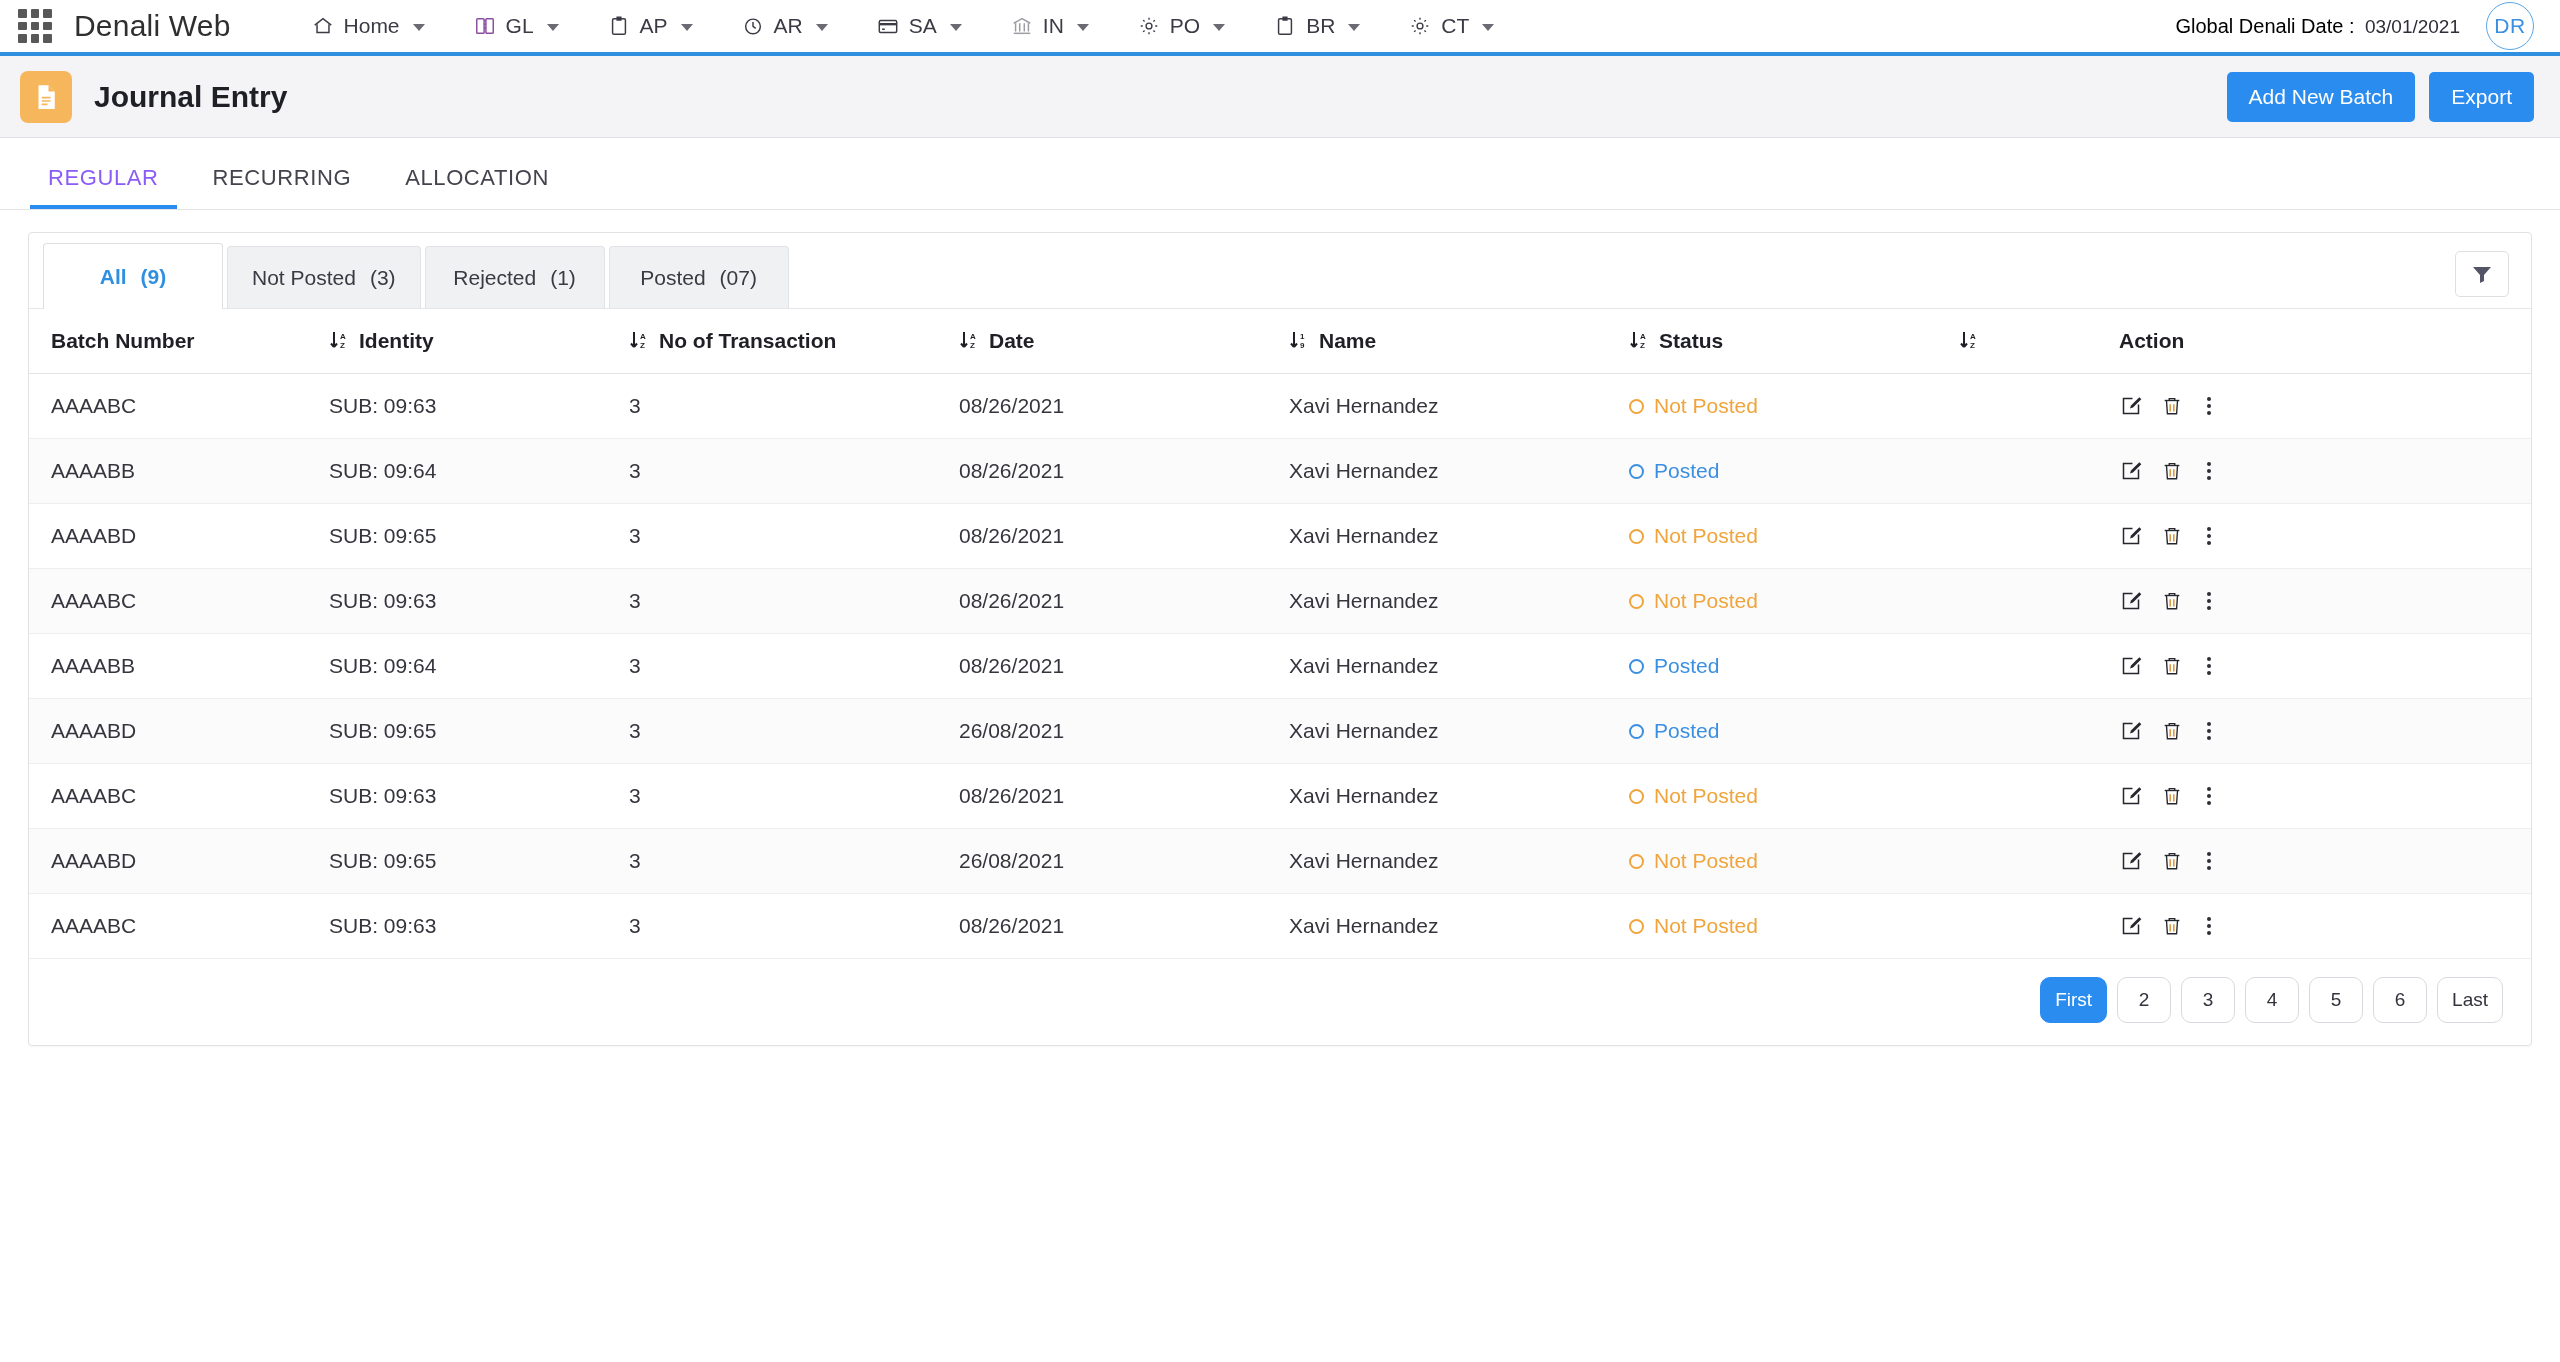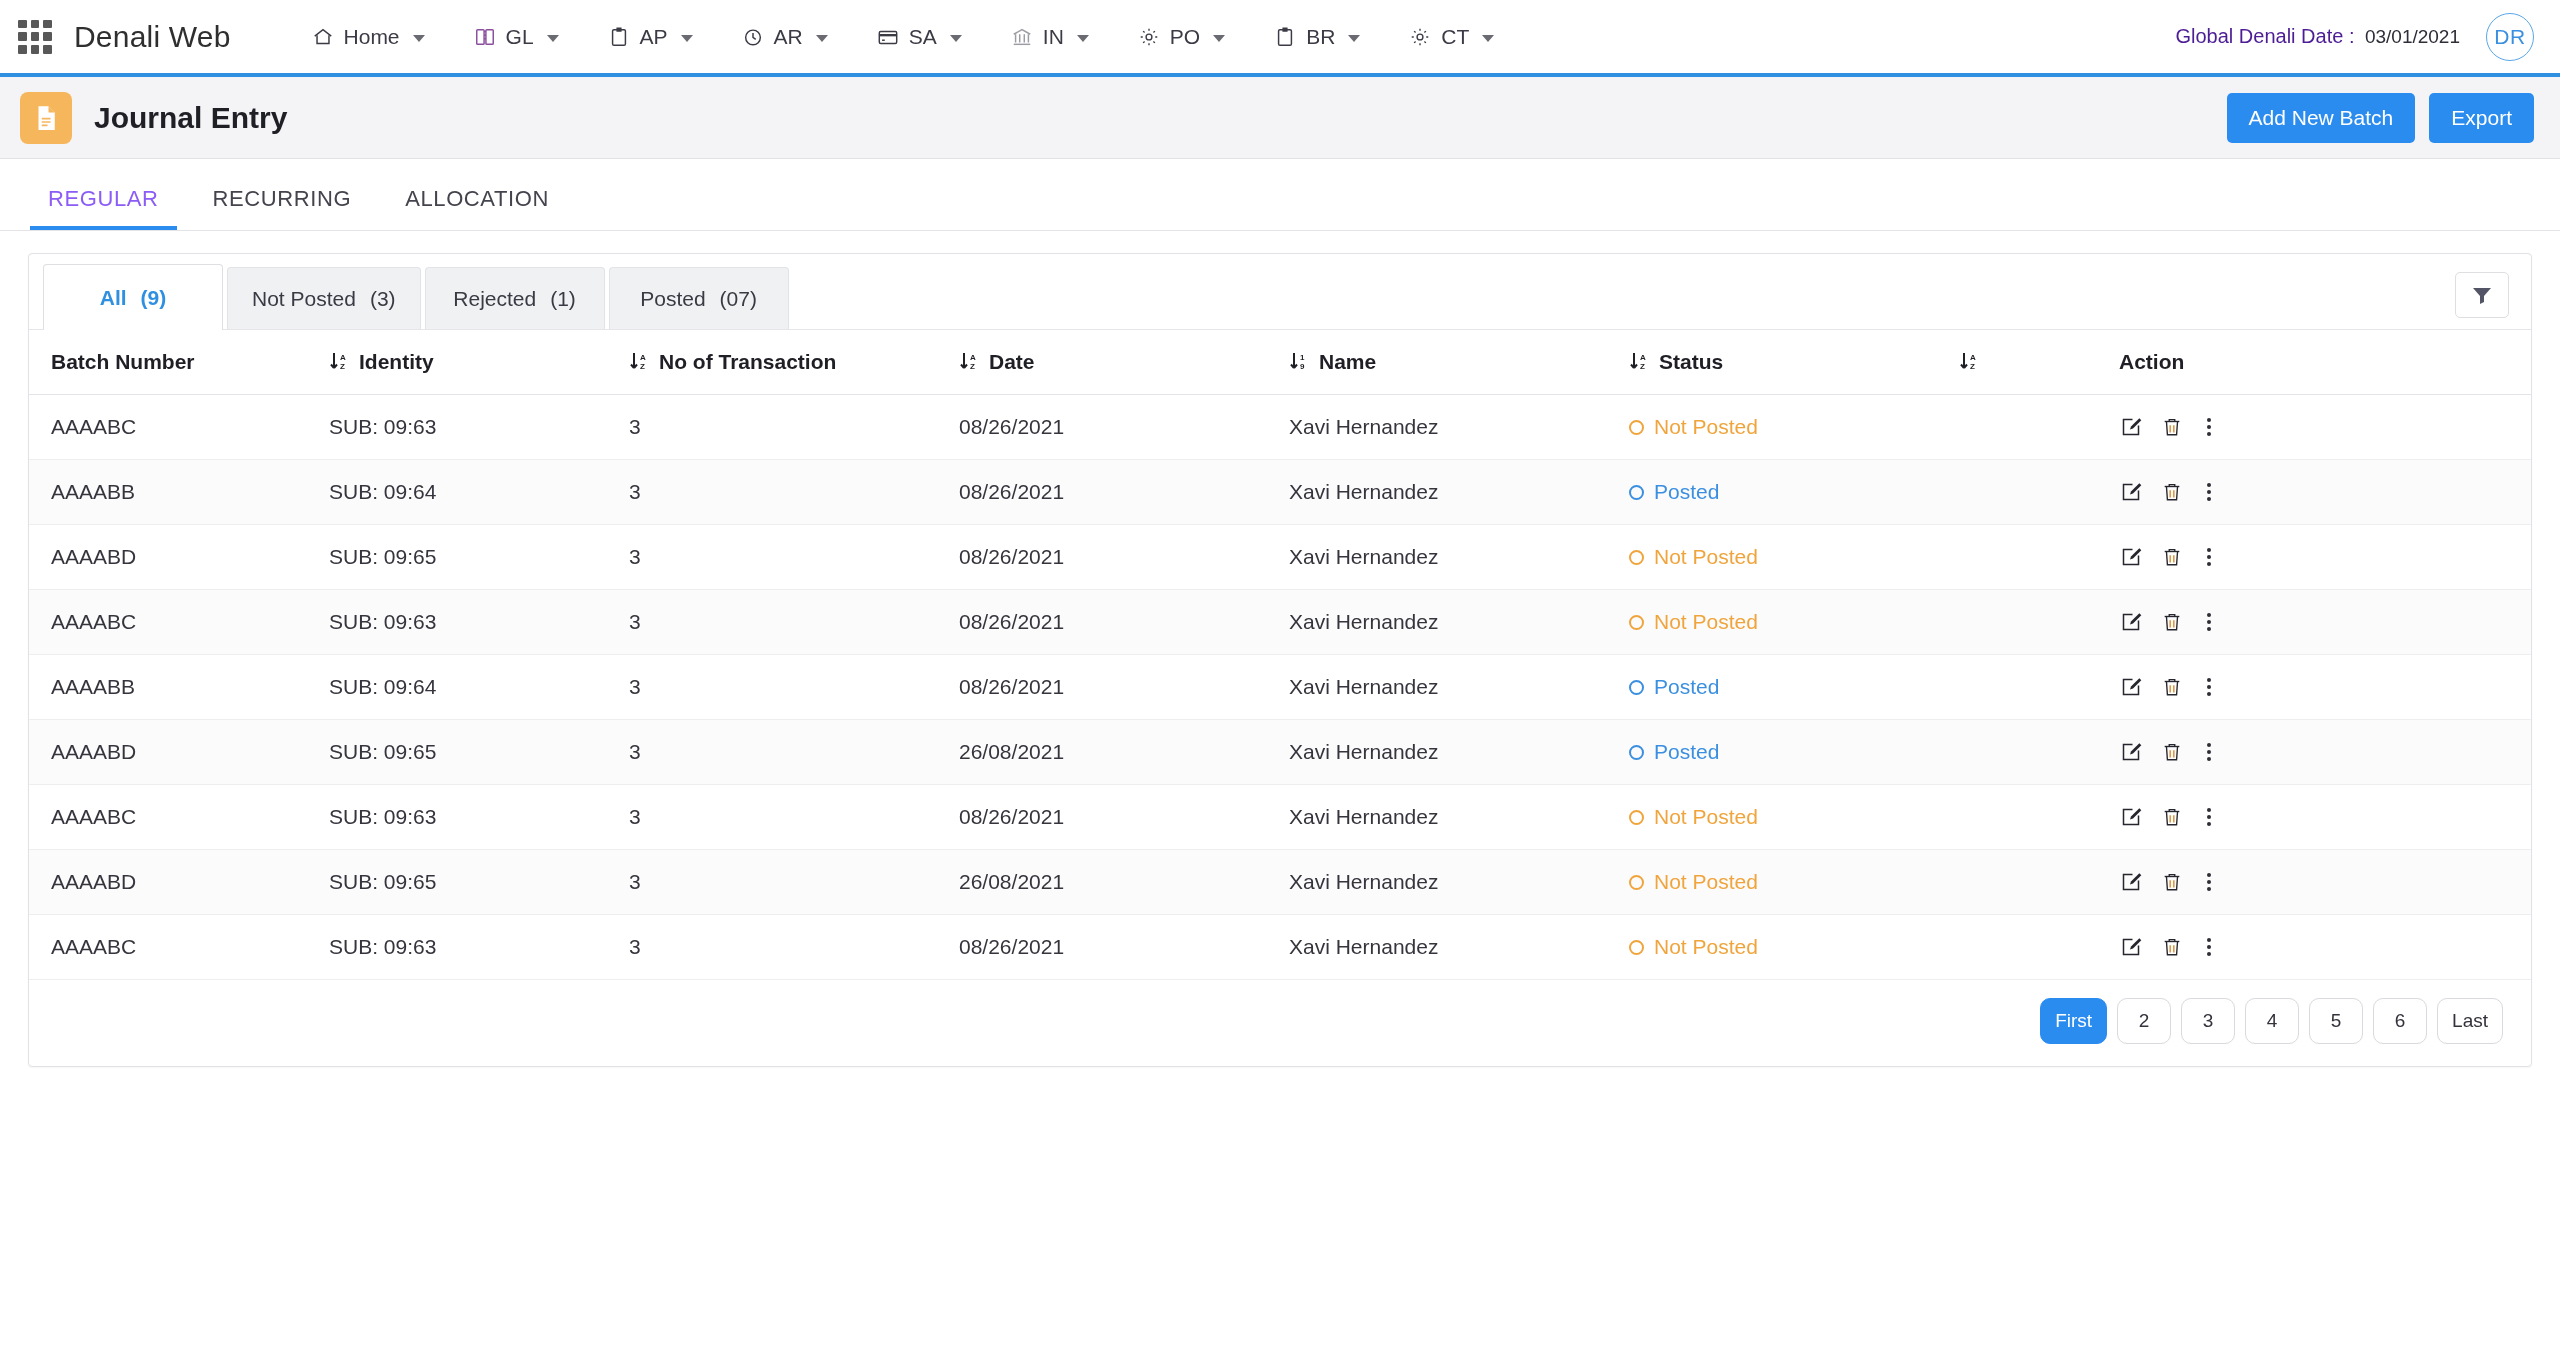--- a/index.html
+++ b/index.html
@@ -6,21 +6,21 @@
   html, body {
     width: 2560px; height: 1362px;
     background: #ffffff;
     font-family: "Liberation Sans", sans-serif;
     color: #2b2b2b;
     overflow: hidden;
   }
 
   
   .topbar {
-    height: 77px;
+    height: 56px;
     background: #ffffff;
     display: flex;
     align-items: center;
     padding: 0 26px 0 18px;
     border-bottom: 4px solid #2f8fe0;
     position: relative;
   }
   .grid-icon {
     width: 34px; height: 34px;
     display: grid;
@@ -63,21 +63,21 @@
     border-top: 7px solid #6a6a72;
     margin-left: 4px;
     margin-top: 3px;
   }
   .topbar-right {
     margin-left: auto;
     display: flex;
     align-items: center;
     gap: 26px;
   }
-  .gdate-label { font-size: 20px; color: #4c1d95; white-space: nowrap; }
+  .gdate-label { font-size: 20px; color: #000000; white-space: nowrap; }
   .gdate-value { font-size: 19px; color: #2e2e38; margin-left: 6px; }
   .avatar {
     width: 48px; height: 48px;
     border-radius: 50%;
     border: 1.5px solid #5aa7e8;
     color: #3b8fe0;
     font-size: 21px;
     display: flex; align-items: center; justify-content: center;
     letter-spacing: .5px;
     cursor: pointer;

